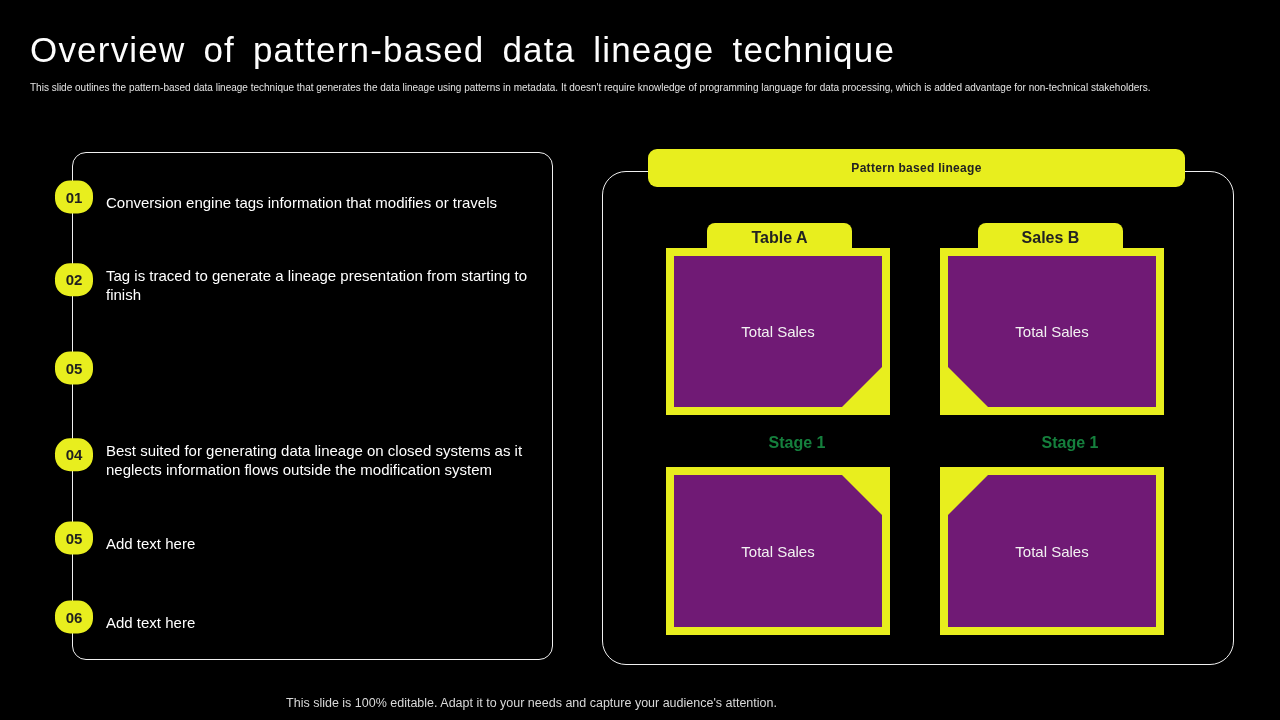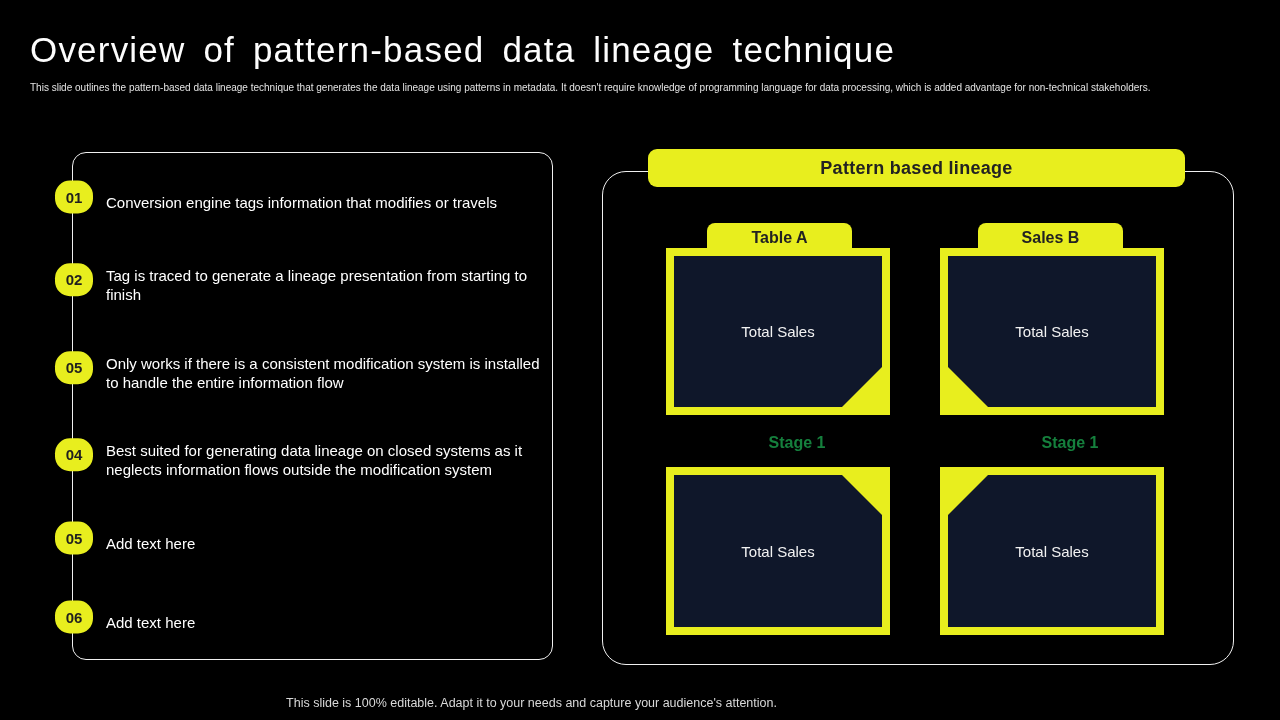--- a/index.html
+++ b/index.html
@@ -57,42 +57,42 @@
     width: 630px; height: 492px;
     border: 1px solid #f0f0f0;
     border-radius: 24px;
   }
   .diagram-title {
     left: 648px; top: 149px;
     width: 537px; height: 38px;
     background: var(--accent, #e8ee1e);
     border-radius: 9px;
     display: flex; align-items: center; justify-content: center;
-    color: #222222; font-weight: bold; font-size: 18px;
+    color: #222222; font-weight: bold; font-size: 12px;
     letter-spacing: 0.3px;
   }
   .tab {
     top: 223px; height: 30px; width: 145px;
     background: var(--accent, #e8ee1e);
     border-radius: 8px 8px 0 0;
     display: flex; align-items: center; justify-content: center;
     color: #222222; font-weight: bold; font-size: 16px;
     z-index: 1;
   }
   .frame {
     width: 224px;
     background: var(--accent, #e8ee1e);
     padding: 8px; box-sizing: border-box;
     z-index: 2;
   }
   .frame-top { top: 248px; height: 167px; }
   .frame-bottom { top: 467px; height: 168px; }
   .inner {
     width: 100%; height: 100%;
-    background: #0f172a;
+    background: #701a75;
     display: flex; align-items: center; justify-content: center;
     color: #f2f2f2; font-size: 15px;
   }
   .cut-br { clip-path: polygon(0 0, 100% 0, 100% calc(100% - 40px), calc(100% - 40px) 100%, 0 100%); }
   .cut-bl { clip-path: polygon(0 0, 100% 0, 100% 100%, 40px 100%, 0 calc(100% - 40px)); }
   .cut-tr { clip-path: polygon(0 0, calc(100% - 40px) 0, 100% 40px, 100% 100%, 0 100%); }
   .cut-tl { clip-path: polygon(40px 0, 100% 0, 100% 100%, 0 100%, 0 40px); }
   .stage-label {
     top: 434px; width: 224px;
     text-align: center;
@@ -117,21 +117,20 @@
 <div class="step" style="top:197px">
   <div class="badge">01</div>
   <div class="step-text">Conversion engine tags information that modifies or travels</div>
 </div>
 <div class="step" style="top:280px">
   <div class="badge">02</div>
   <div class="step-text">Tag is traced to generate a lineage presentation from starting to finish</div>
 </div>
 <div class="step" style="top:368px">
   <div class="badge">05</div>
-  <div class="step-text">Only works if there is a consistent modification system is installed to handle the entire information flow</div>
 </div>
 <div class="step" style="top:455px">
   <div class="badge">04</div>
   <div class="step-text">Best suited for generating data lineage on closed systems as it neglects information flows outside the modification system</div>
 </div>
 <div class="step" style="top:538px">
   <div class="badge">05</div>
   <div class="step-text">Add text here</div>
 </div>
 <div class="step" style="top:617px">

